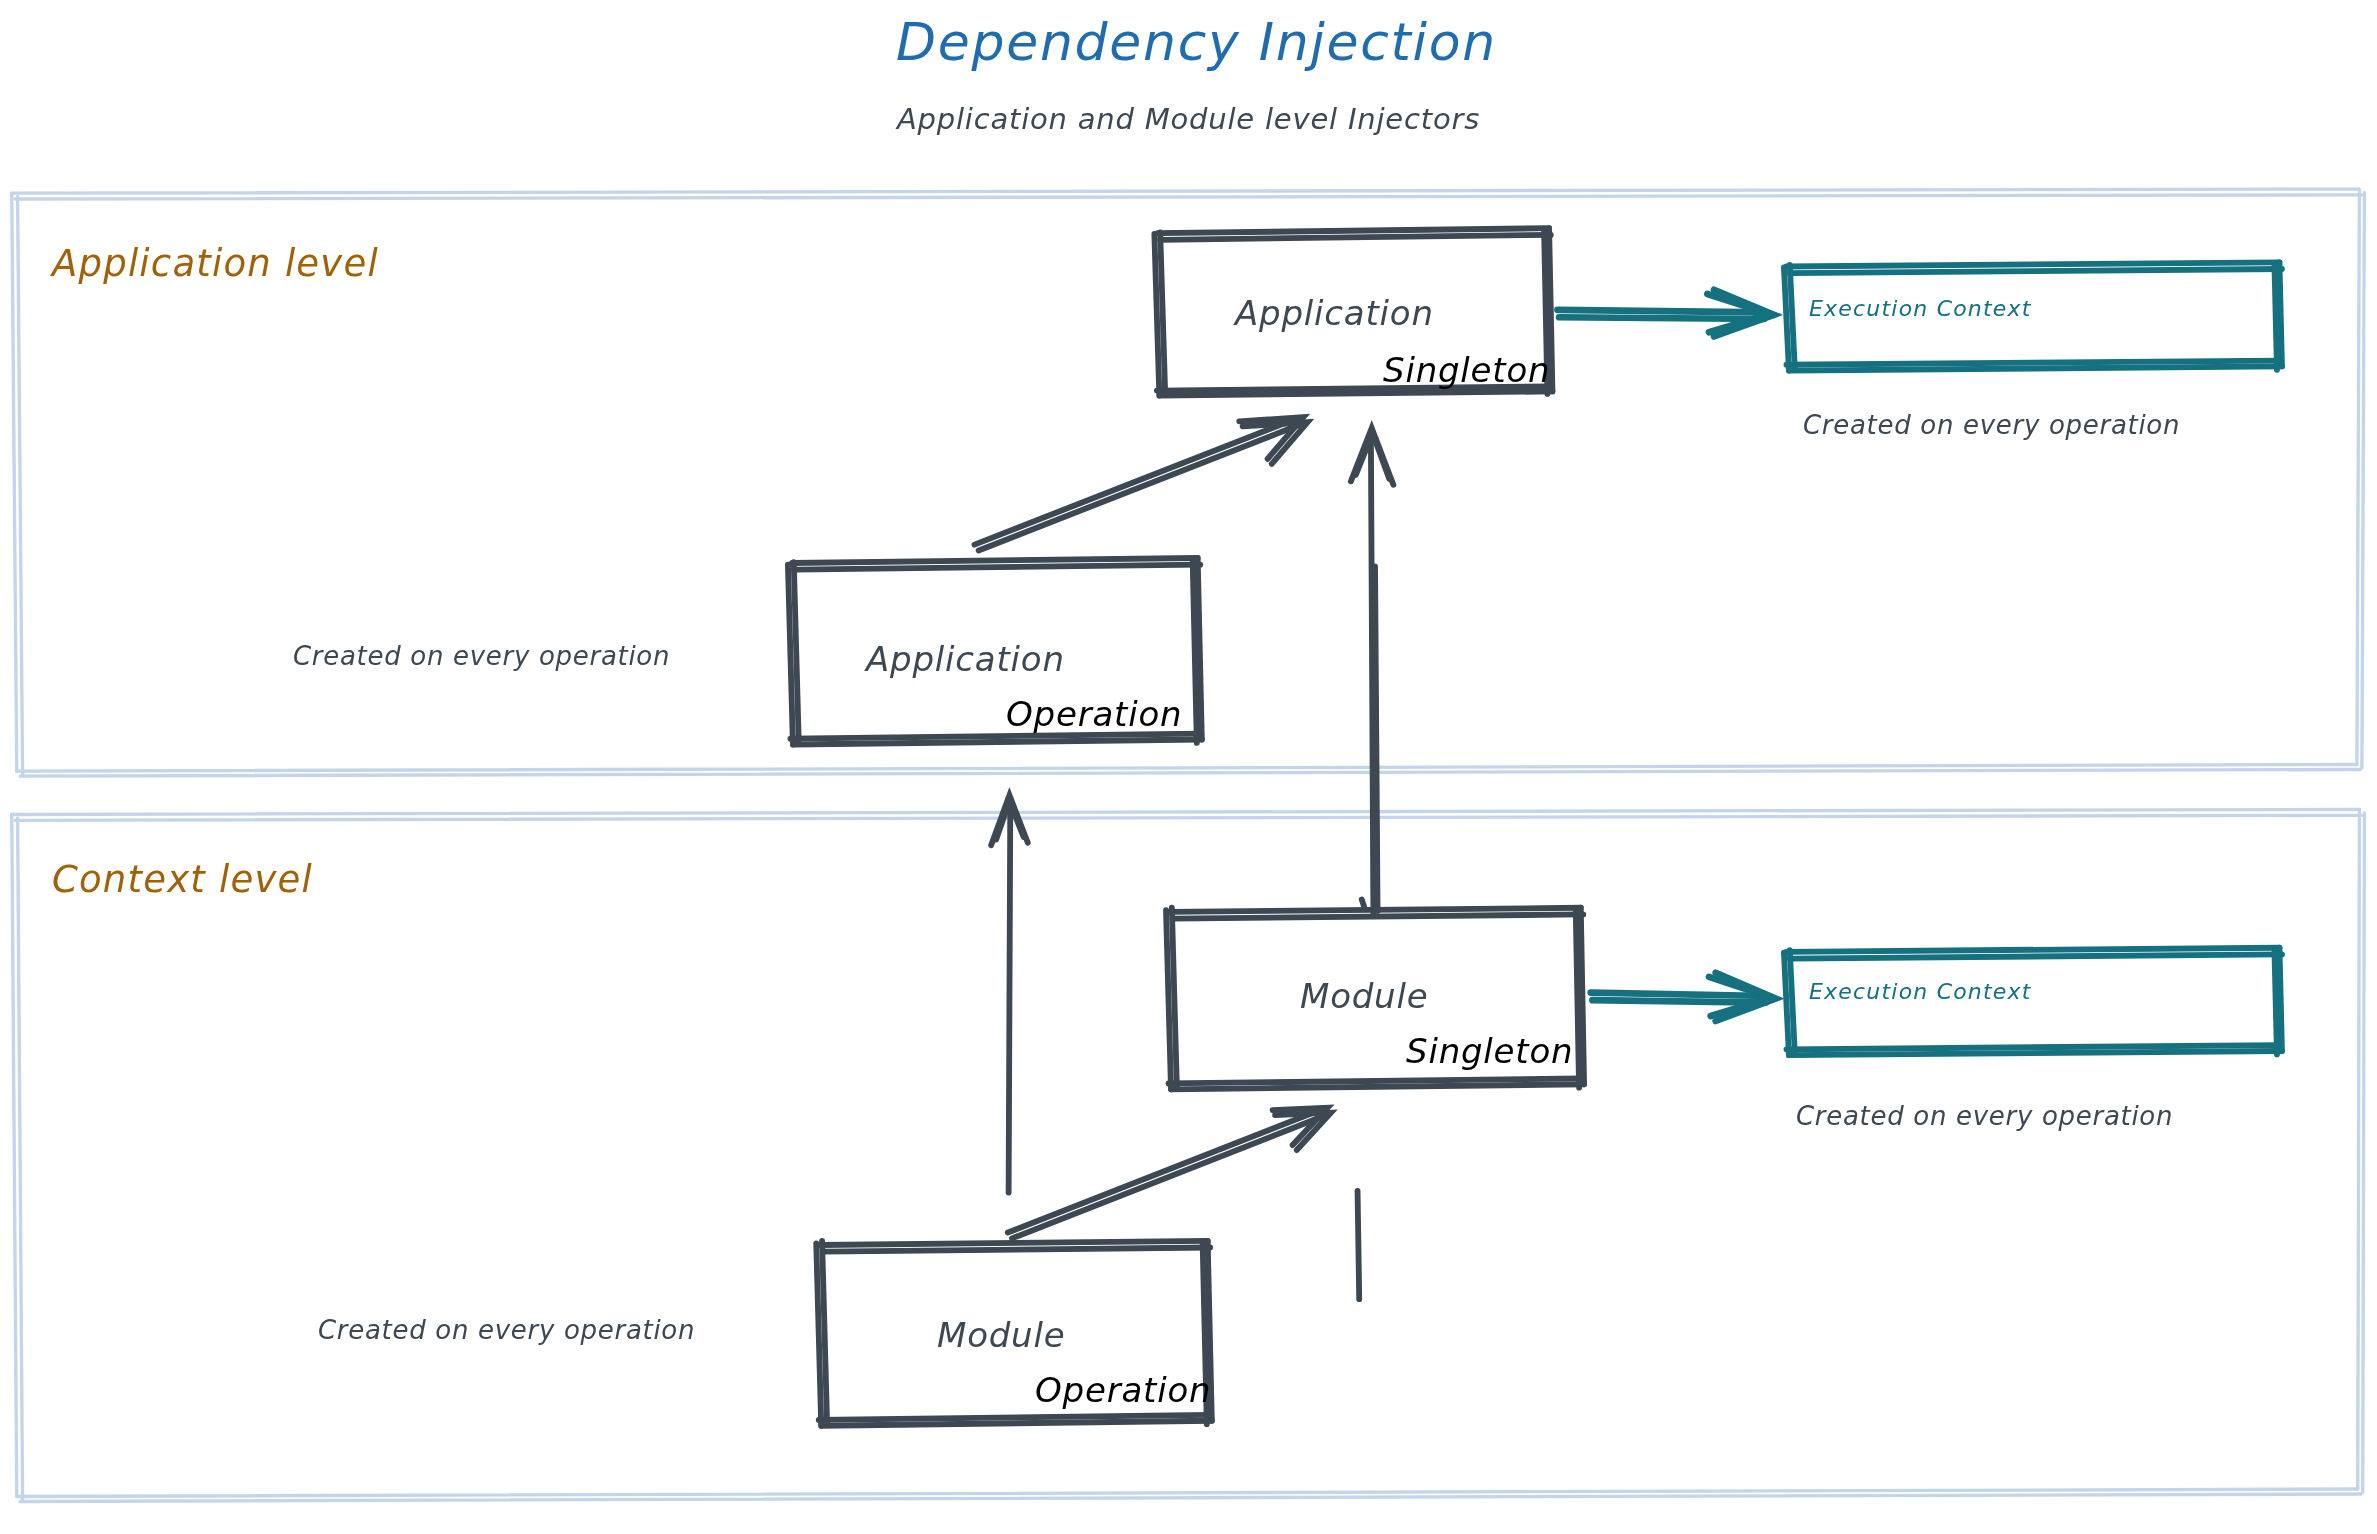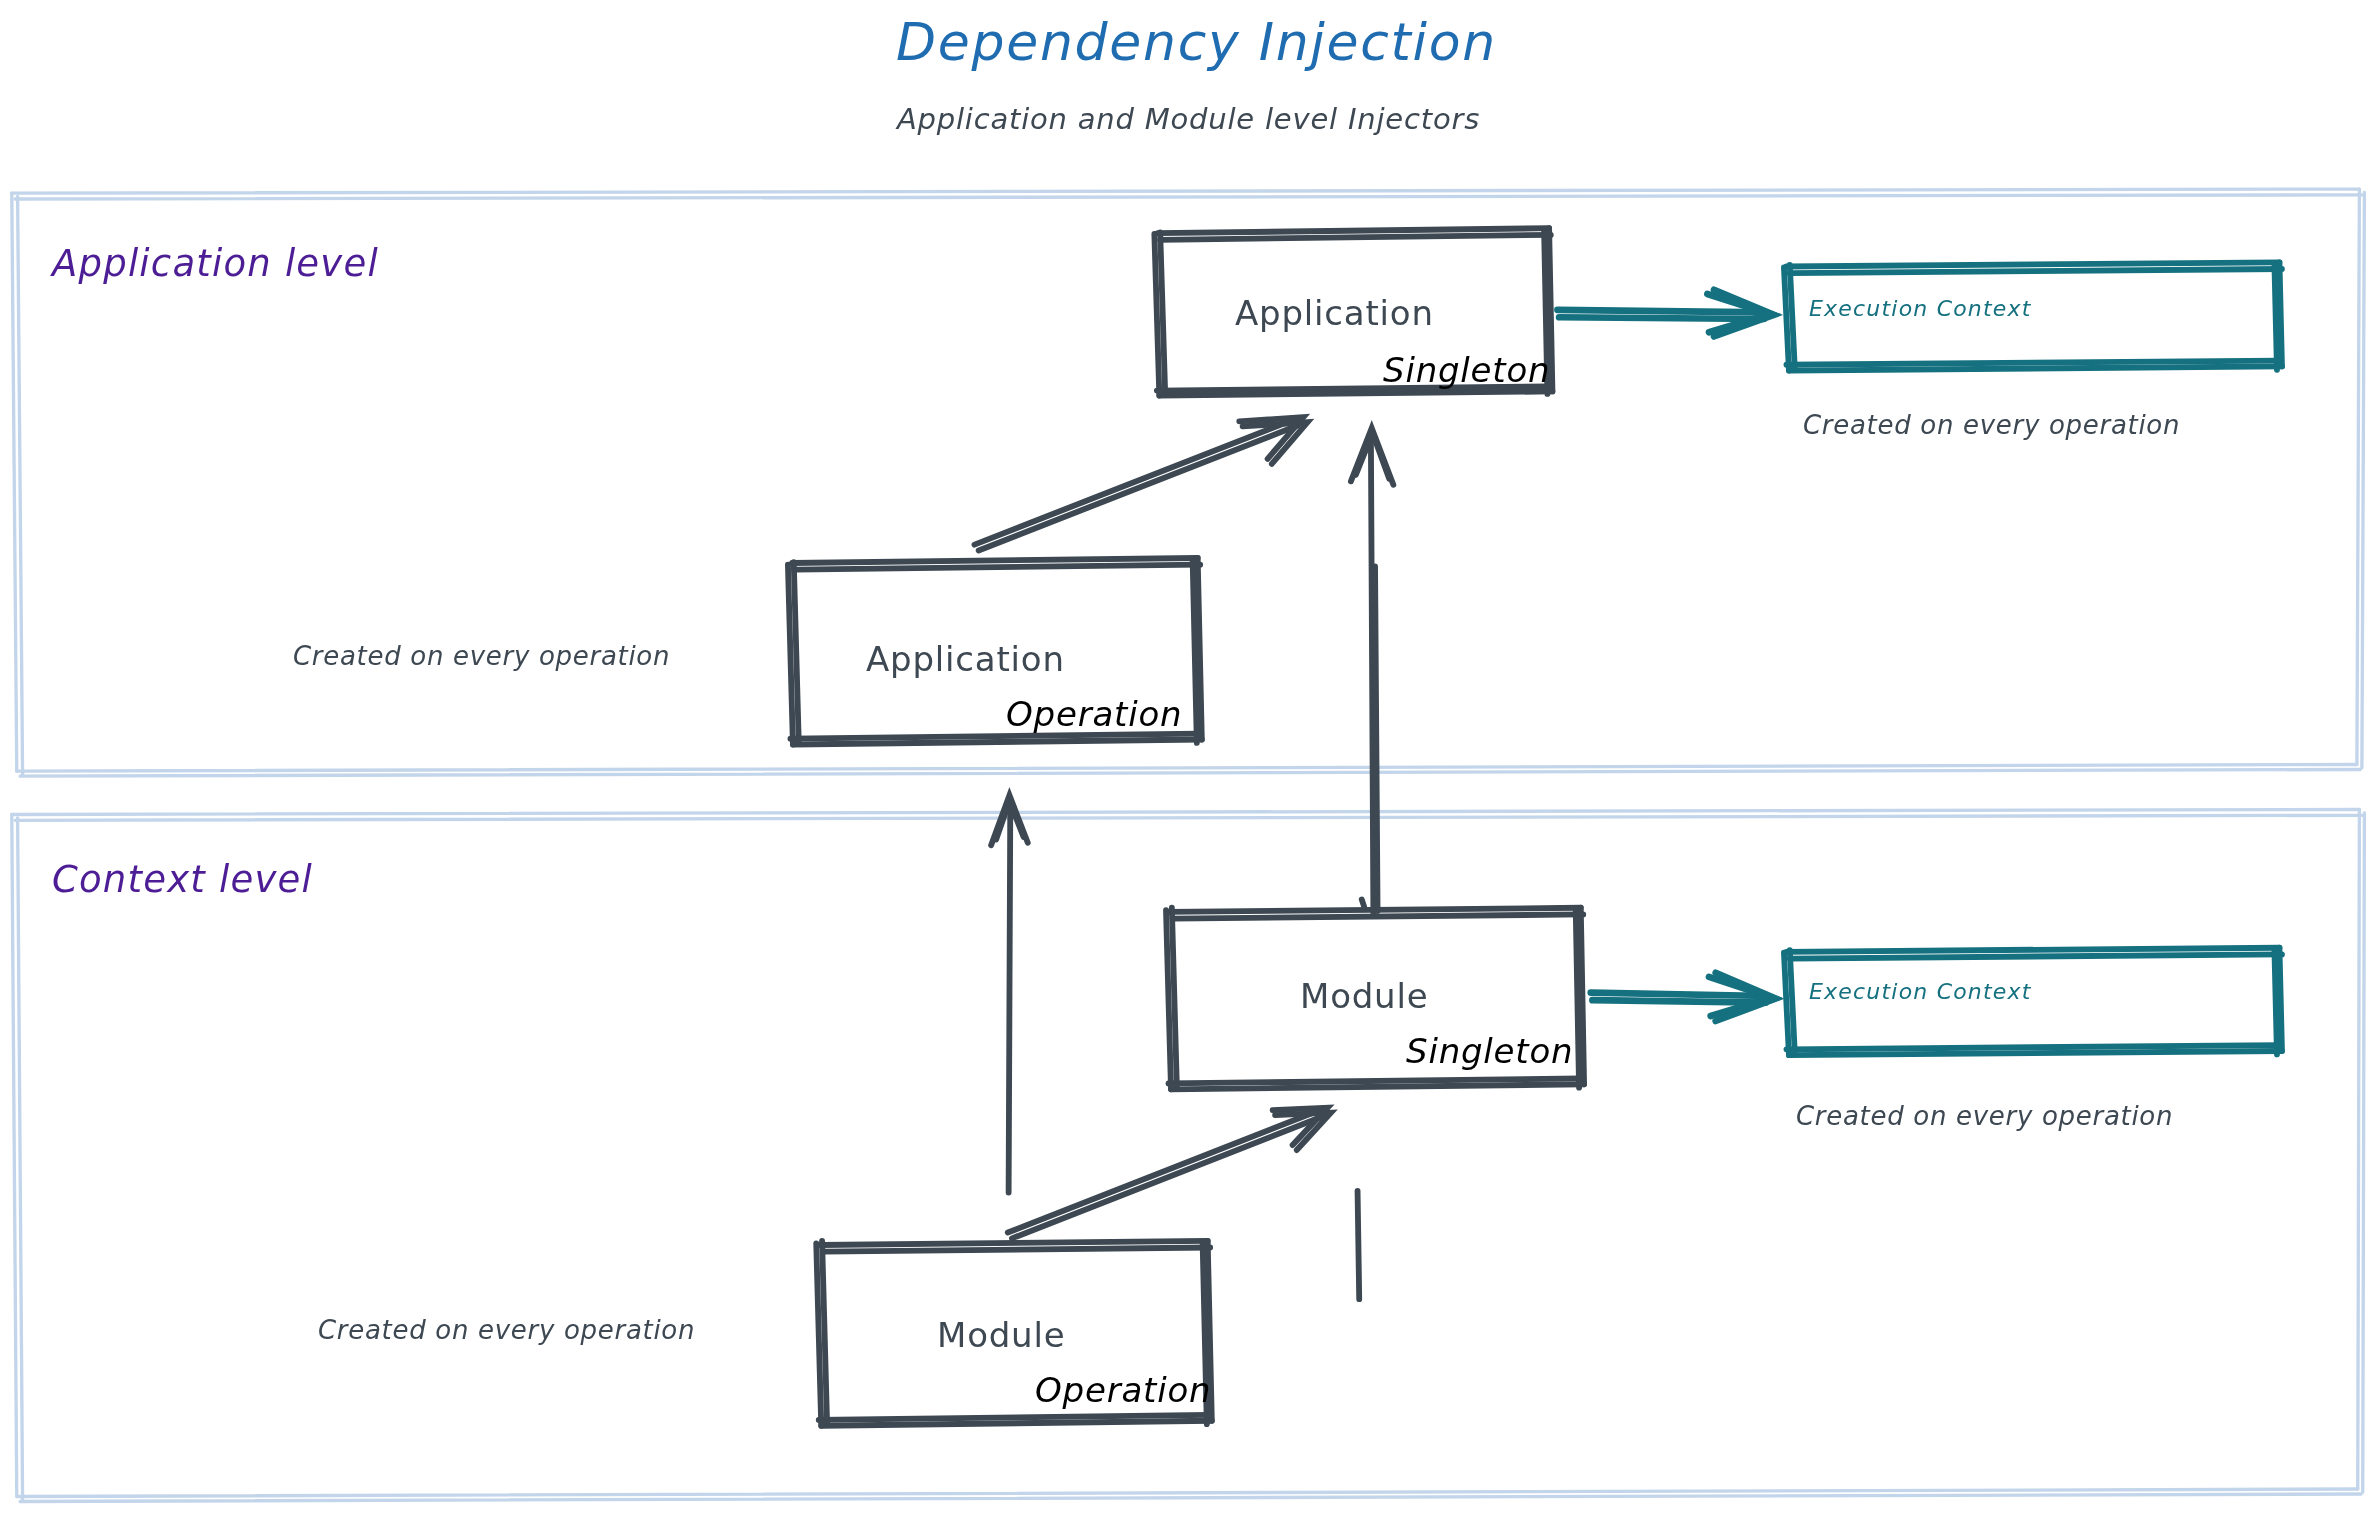--- a/index.html
+++ b/index.html
@@ -49,31 +49,32 @@
     text-align: center;
     font-size: 29px;
     color: #3d4852;
     font-style: italic;
     letter-spacing: 0.8px;
   }
 
   
   .frame-label {
     font-size: 37px;
-    color: #4c1d95;
+    color: #a16207;
     font-style: italic;
     letter-spacing: 1.2px;
   }
   #label-application-level { left: 52px; top: 242px; }
   #label-module-level      { left: 52px; top: 858px; }
 
   
   .node-title {
     font-size: 34px;
     color: #3d4852;
+    font-style: italic;
     letter-spacing: 0.8px;
   }
   .node-scope {
     font-size: 34px;
     color: #000000;
     font-style: italic;
     letter-spacing: 0.8px;
   }
   .ctx-title {
     font-size: 22px;

